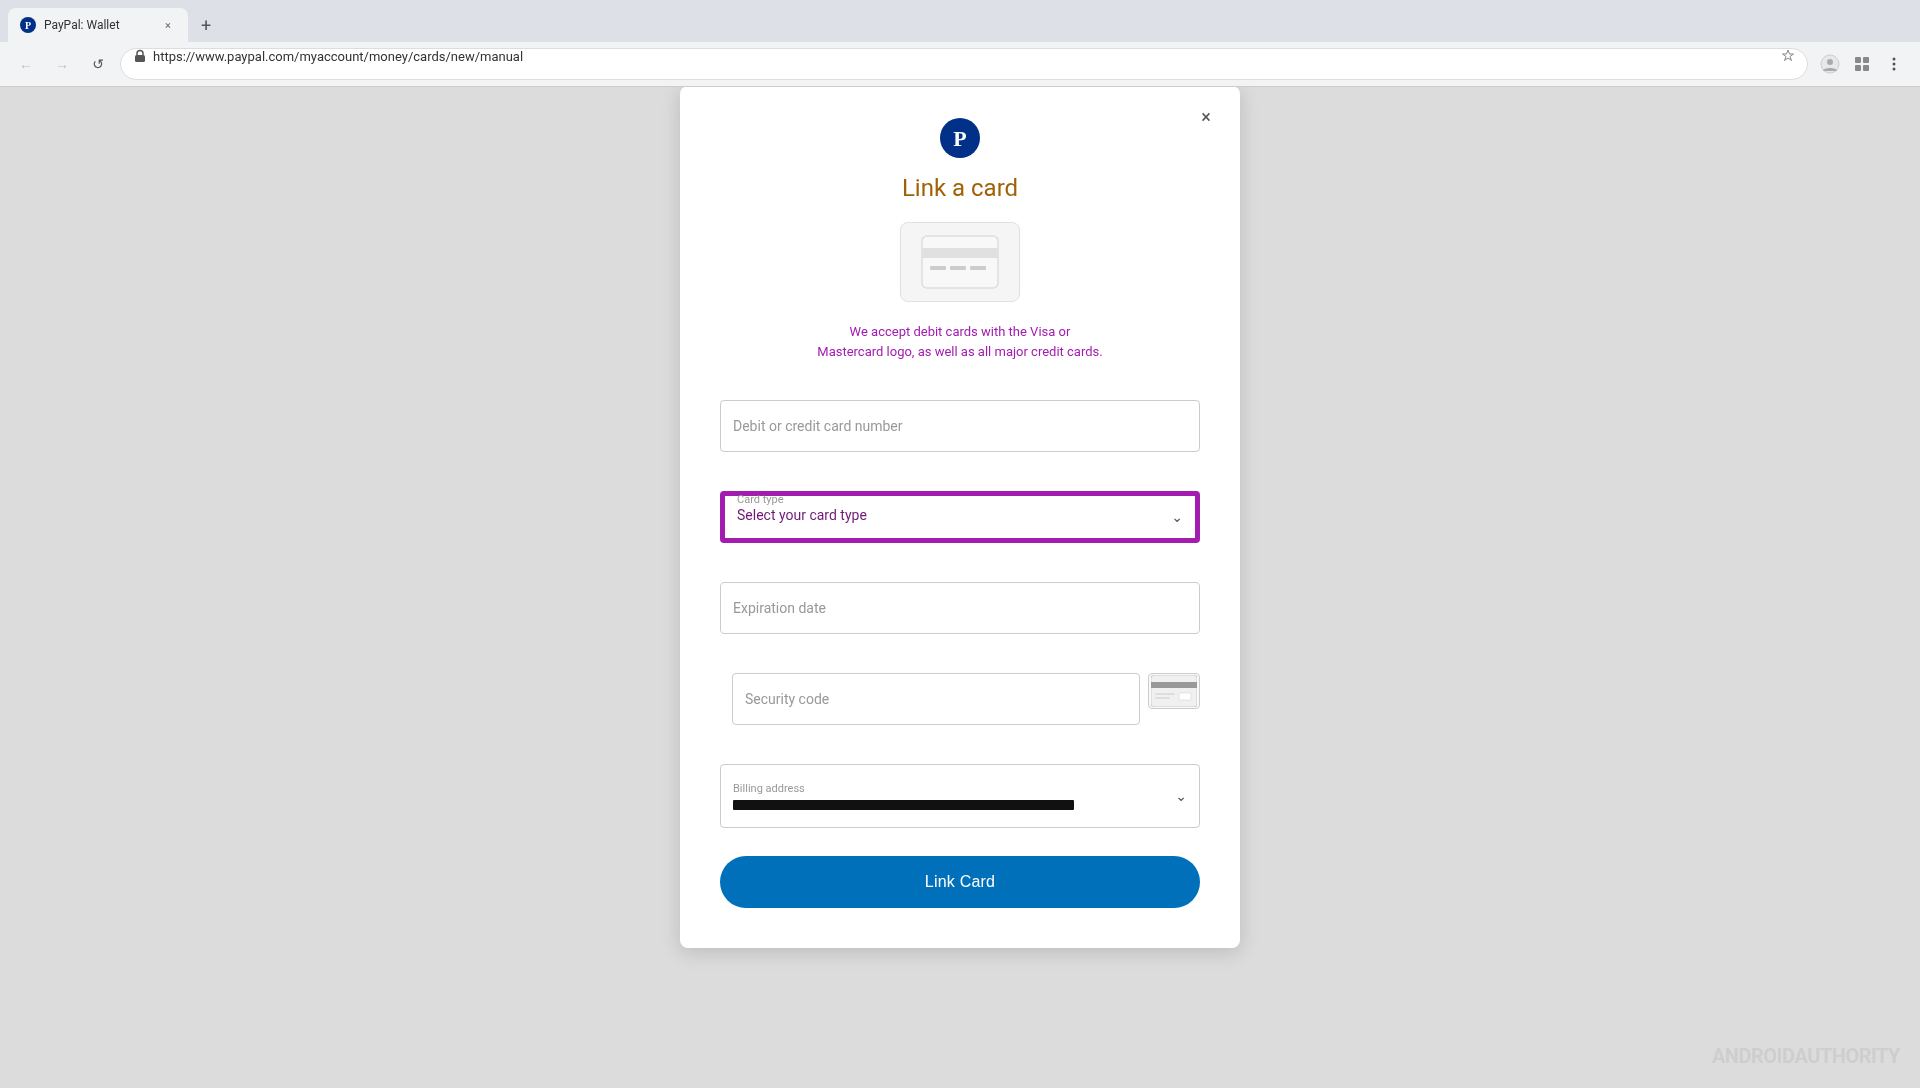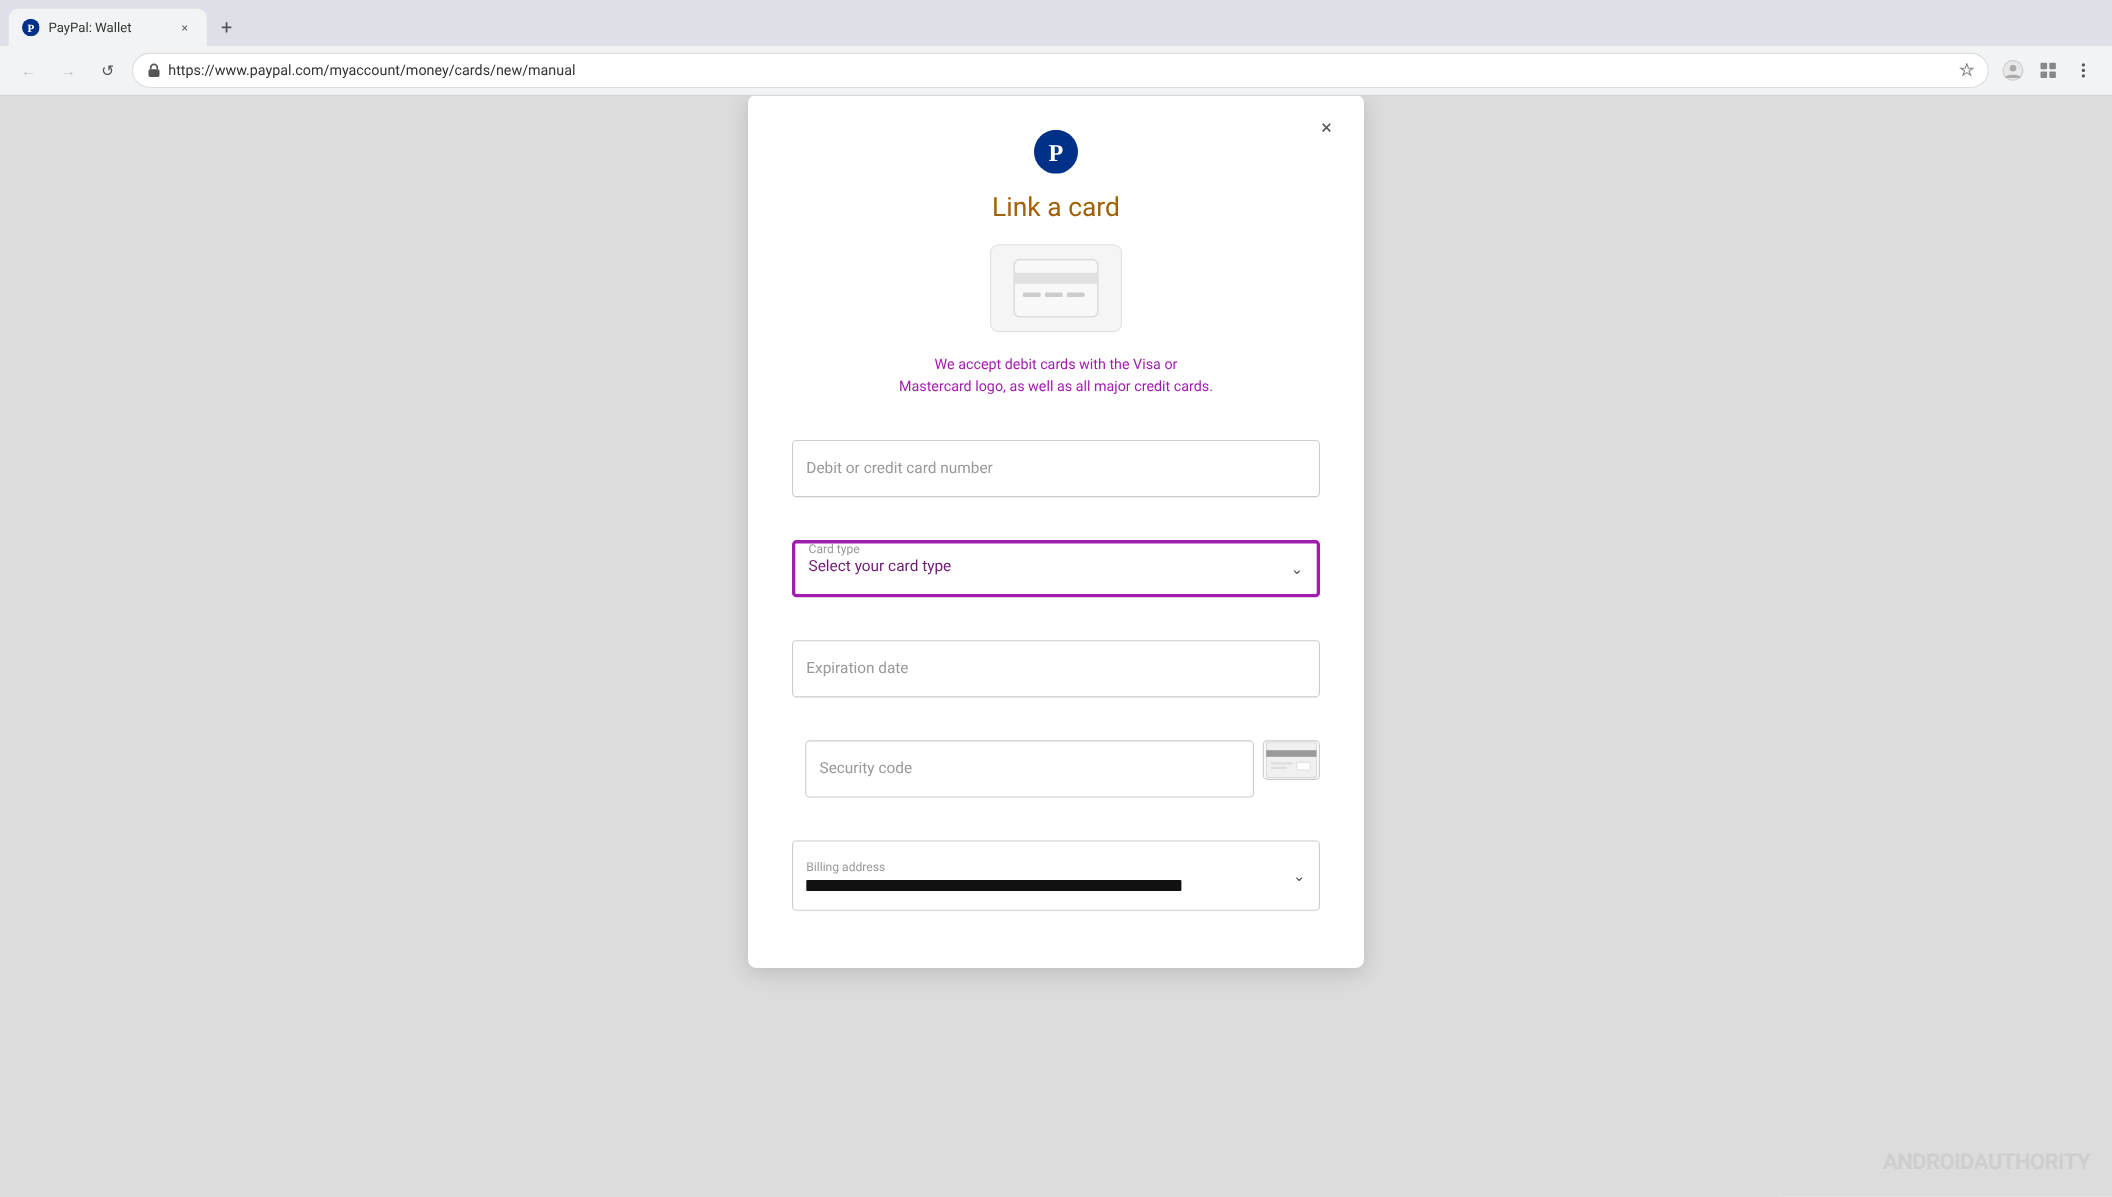--- a/index.html
+++ b/index.html
@@ -108,21 +108,20 @@
     }
     .nav-btn.disabled { color: #bbb; cursor: default; }
 
     .address-bar {
       flex: 1;
       height: 32px;
       background: #fff;
       border: 1px solid #ddd;
       border-radius: 16px;
       display: flex;
-      align-items: center;
       padding: 0 12px;
       font-size: 13px;
       color: #333;
       gap: 6px;
     }
 
     .address-url {
       flex: 1;
       font-size: 13px;
       color: #333;
@@ -269,21 +268,21 @@
       padding-top: 10px;
     }
 
     .input-field::placeholder {
       color: transparent;
     }
 
     
     .select-wrapper {
       position: relative;
-      border: 3px solid #a21caf;
+      border: 5px solid #a21caf;
       border-radius: 4px;
       background: #fff;
       height: 52px;
       display: flex;
       flex-direction: column;
       justify-content: center;
       padding: 4px 40px 20px 12px;
       cursor: pointer;
     }
 
@@ -561,20 +560,21 @@
       
       <div class="form-field">
         <div class="billing-wrapper">
           <span class="billing-label">Billing address</span>
           <div class="billing-value-bar"></div>
           <span class="billing-chevron">⌄</span>
         </div>
       </div>
 
       
+      <button class="link-card-btn">Link Card</button>
 
     </div>
   </div>
 </div>
 
 <div class="watermark">
   <span class="watermark-android">ANDROID</span>
   <span class="watermark-authority"> AUTHORITY</span>
 </div>
 

